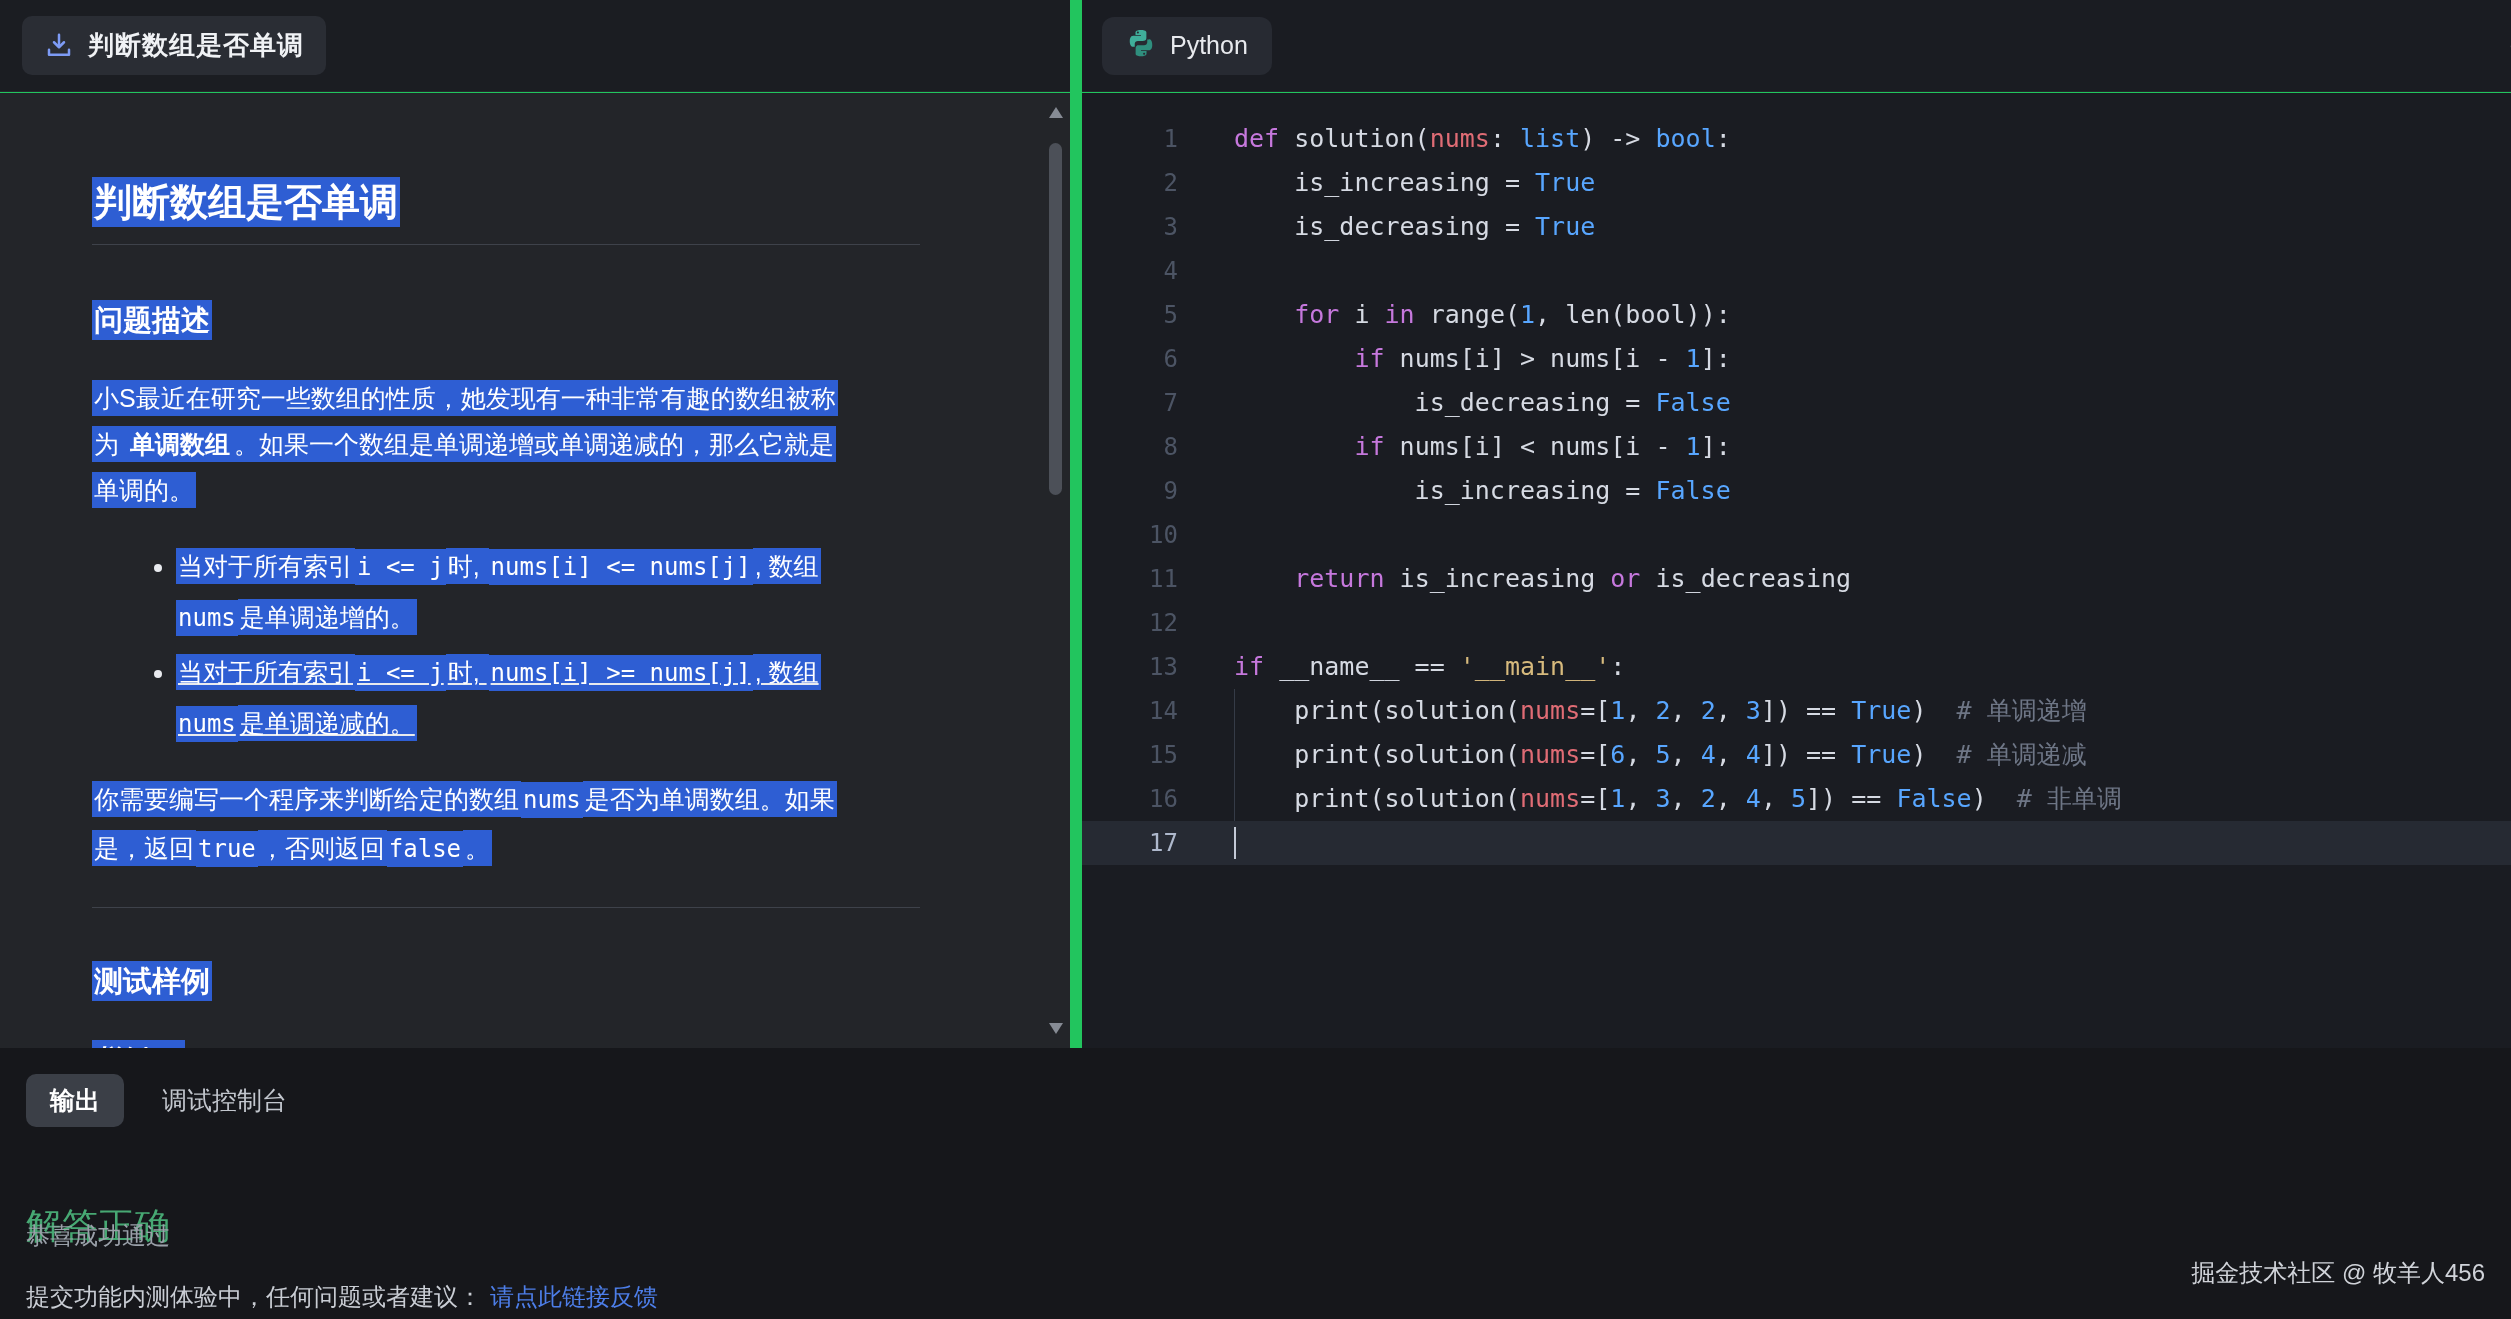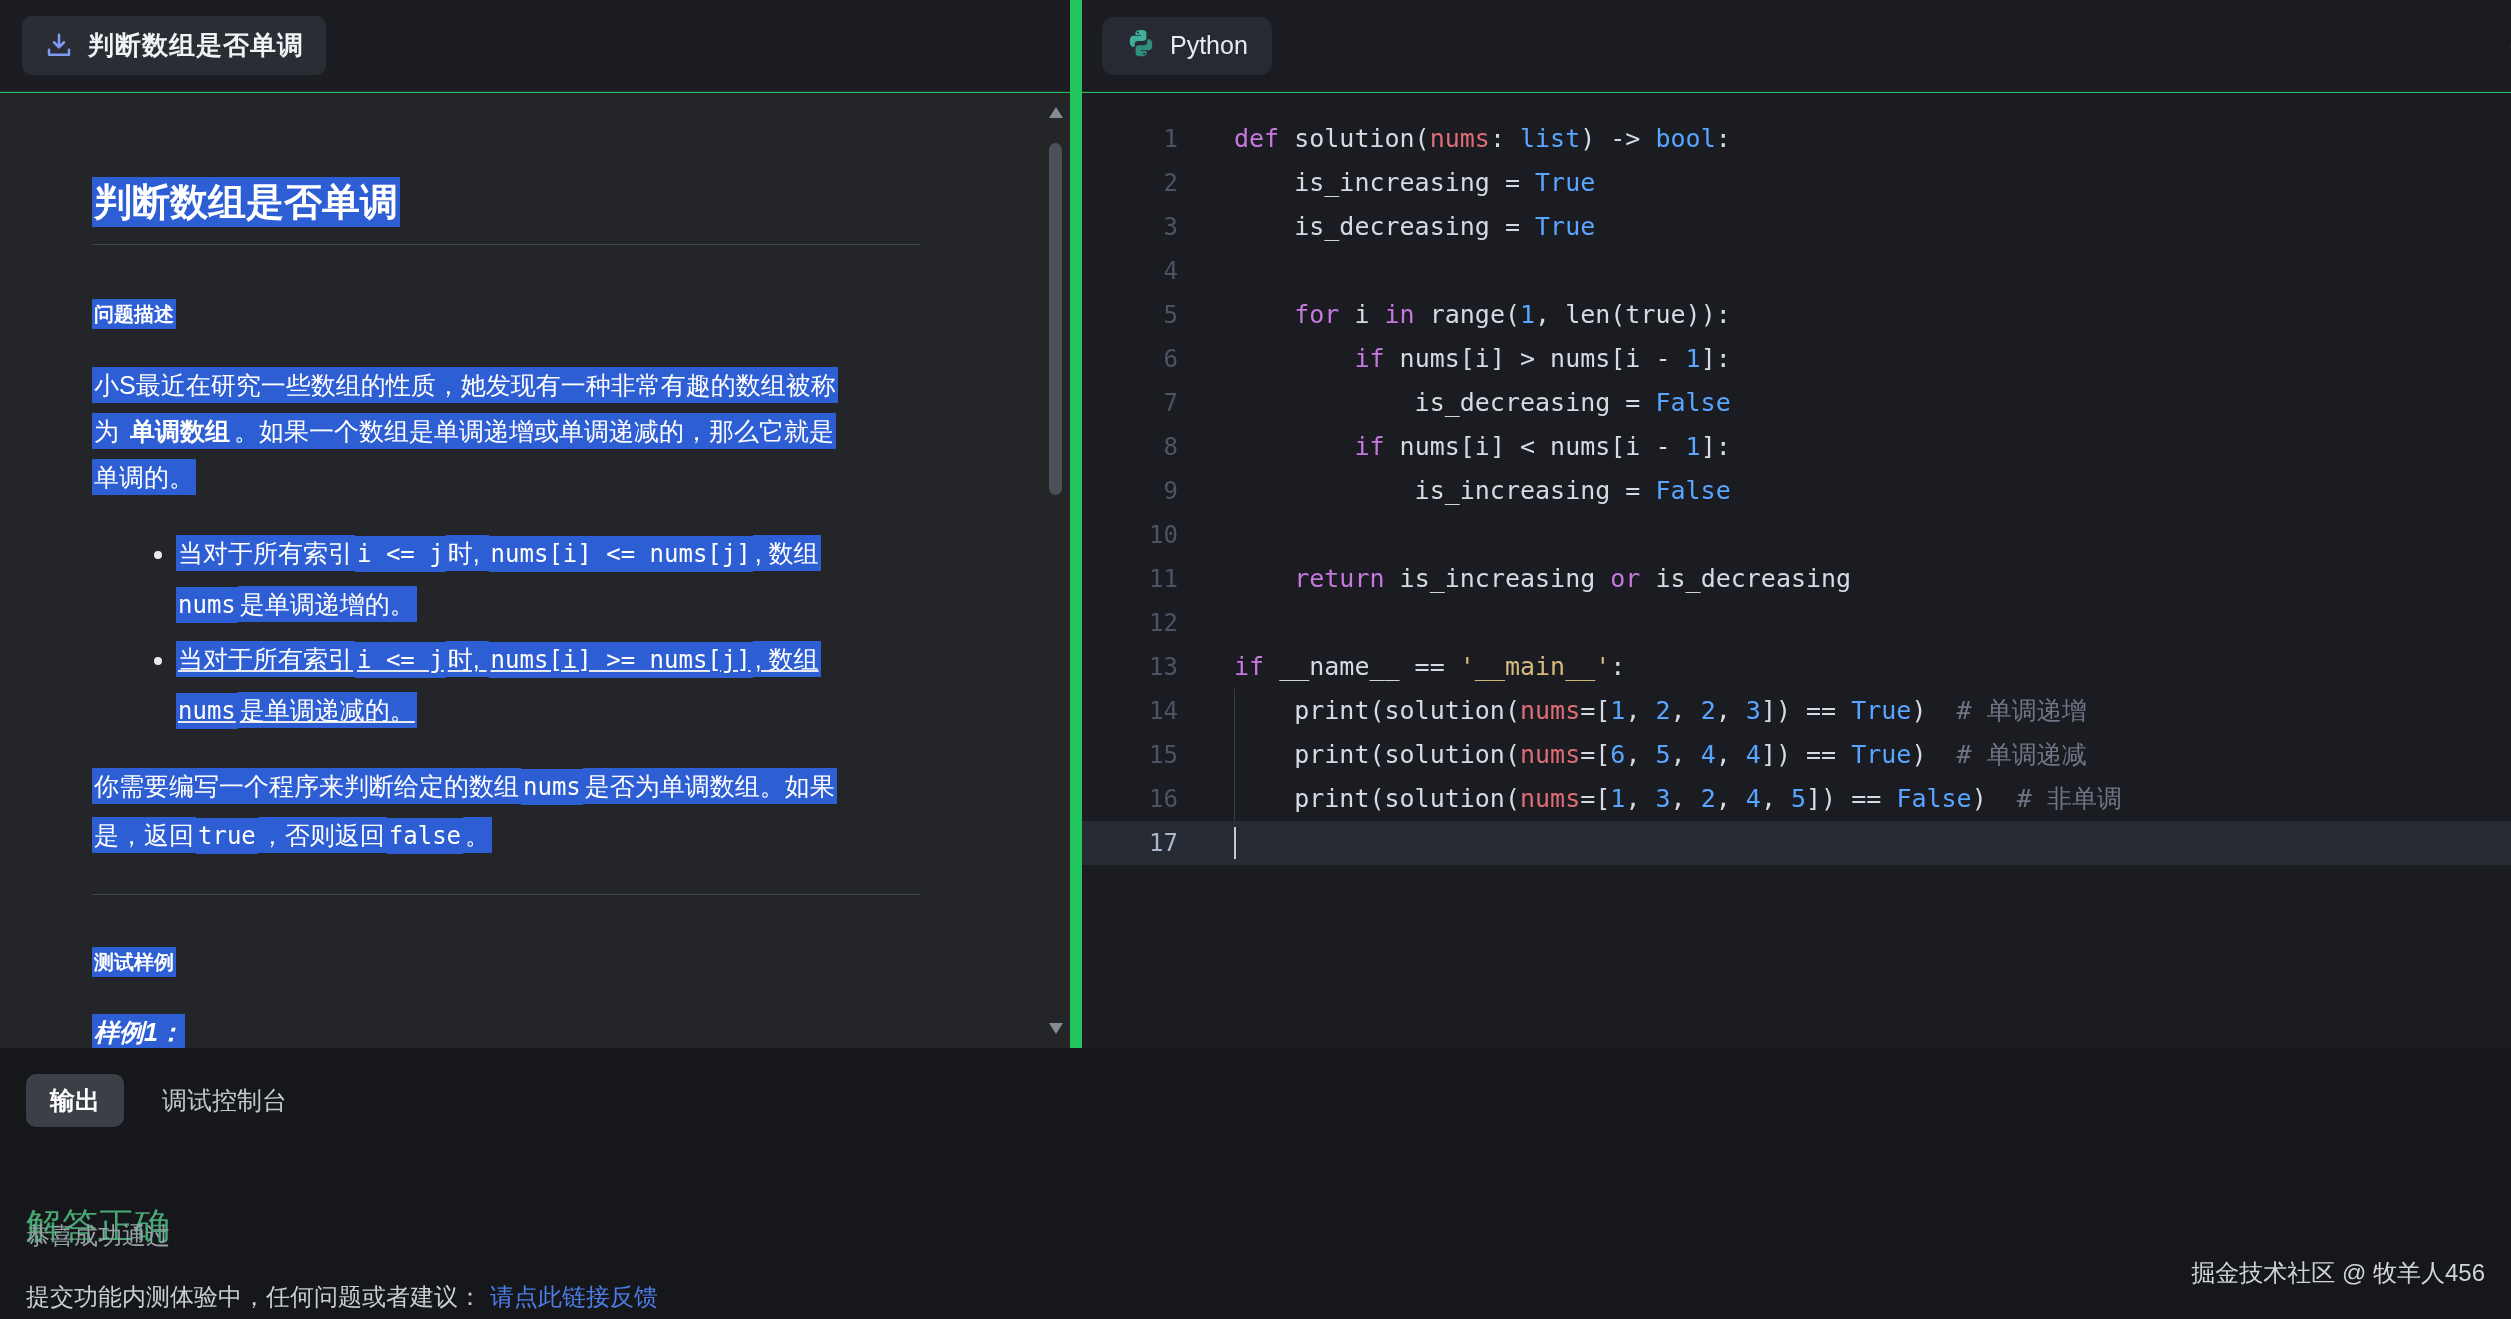--- a/index.html
+++ b/index.html
@@ -20,21 +20,21 @@
 
   .hdr-actions { margin-left:auto; display:flex; align-items:center; gap:44px; margin-right:-14px; }
   .hdr-btn { display:flex; align-items:center; gap:10px; background:none; border:none; color:#d9dce2; font-size:25px; font-family:inherit; cursor:pointer; white-space:nowrap; }
   .hdr-btn svg { display:block; }
 
   
   .problem-panel { position:absolute; left:0; top:93px; width:1070px; height:955px; background:#232529; overflow:hidden; }
   .problem-content { padding:84px 150px 0 92px; }
   .problem-content h1 { font-size:38px; font-weight:bold; color:#ffffff; white-space:nowrap; }
   .problem-content hr { border:none; border-top:1px solid #3e424a; margin-top:16px; }
-  .problem-content h2 { margin-top:56px; font-size:20px; font-weight:bold; color:#ffffff; white-space:nowrap; }
+  .problem-content h2 { margin-top:56px; font-size:29px; font-weight:bold; color:#ffffff; white-space:nowrap; }
   .para1 { margin-top:34px; font-size:25px; line-height:46px; white-space:nowrap; color:#e8eaee; }
   .cond-list { margin-top:28px; padding-left:84px; font-size:25px; line-height:50px; white-space:nowrap; color:#e8eaee; }
   .cond-list li + li { margin-top:4px;text-decoration:underline; }
   .cond-list li::marker { color:#e8eaee; }
   .para2 { margin-top:26px; font-size:25px; line-height:48px; white-space:nowrap; color:#e8eaee; }
   .hr2 { margin-top:34px !important; }
   .h2-examples { margin-top:54px !important; }
   .example-label { margin-top:40px; font-size:25px; font-weight:bold; font-style:italic; white-space:nowrap; }
 
   .sel { background:#2e5ed3; color:#ffffff; padding:4px 2px; }
@@ -167,21 +167,21 @@
       <div class="sb-arrow sb-down"></div>
     </div>
   </section>
 
   <section class="editor-panel">
     <div>
         <div class="code-row"><span class="ln">1</span><span class="ct"><span class="tk-k">def</span><span class="tk-t"> solution(</span><span class="tk-p">nums</span><span class="tk-t">: </span><span class="tk-c">list</span><span class="tk-t">) -&gt; </span><span class="tk-c">bool</span><span class="tk-t">:</span></span></div>
         <div class="code-row"><span class="ln">2</span><span class="ct"><span class="tk-t">    is_increasing = </span><span class="tk-c">True</span></span></div>
         <div class="code-row"><span class="ln">3</span><span class="ct"><span class="tk-t">    is_decreasing = </span><span class="tk-c">True</span></span></div>
         <div class="code-row"><span class="ln">4</span><span class="ct"></span></div>
-        <div class="code-row"><span class="ln">5</span><span class="ct"><span class="tk-t">    </span><span class="tk-k">for</span><span class="tk-t"> i </span><span class="tk-k">in</span><span class="tk-t"> range(</span><span class="tk-c">1</span><span class="tk-t">, len(true)):</span></span></div>
+        <div class="code-row"><span class="ln">5</span><span class="ct"><span class="tk-t">    </span><span class="tk-k">for</span><span class="tk-t"> i </span><span class="tk-k">in</span><span class="tk-t"> range(</span><span class="tk-c">1</span><span class="tk-t">, len(bool)):</span></span></div>
         <div class="code-row"><span class="ln">6</span><span class="ct"><span class="tk-t">        </span><span class="tk-k">if</span><span class="tk-t"> nums[i] &gt; nums[i - </span><span class="tk-c">1</span><span class="tk-t">]:</span></span></div>
         <div class="code-row"><span class="ln">7</span><span class="ct"><span class="tk-t">            is_decreasing = </span><span class="tk-c">False</span></span></div>
         <div class="code-row"><span class="ln">8</span><span class="ct"><span class="tk-t">        </span><span class="tk-k">if</span><span class="tk-t"> nums[i] &lt; nums[i - </span><span class="tk-c">1</span><span class="tk-t">]:</span></span></div>
         <div class="code-row"><span class="ln">9</span><span class="ct"><span class="tk-t">            is_increasing = </span><span class="tk-c">False</span></span></div>
         <div class="code-row"><span class="ln">10</span><span class="ct"></span></div>
         <div class="code-row"><span class="ln">11</span><span class="ct"><span class="tk-t">    </span><span class="tk-k">return</span><span class="tk-t"> is_increasing </span><span class="tk-k">or</span><span class="tk-t"> is_decreasing</span></span></div>
         <div class="code-row"><span class="ln">12</span><span class="ct"></span></div>
         <div class="code-row"><span class="ln">13</span><span class="ct"><span class="tk-k">if</span><span class="tk-t"> __name__ == </span><span class="tk-s">'__main__'</span><span class="tk-t">:</span></span></div>
         <div class="code-row guide"><span class="ln">14</span><span class="ct"><span class="tk-t">    print(solution(</span><span class="tk-p">nums</span><span class="tk-t">=[</span><span class="tk-c">1</span><span class="tk-t">, </span><span class="tk-c">2</span><span class="tk-t">, </span><span class="tk-c">2</span><span class="tk-t">, </span><span class="tk-c">3</span><span class="tk-t">]) == </span><span class="tk-c">True</span><span class="tk-t">)  </span><span class="tk-cm"># 单调递增</span></span></div>
         <div class="code-row guide"><span class="ln">15</span><span class="ct"><span class="tk-t">    print(solution(</span><span class="tk-p">nums</span><span class="tk-t">=[</span><span class="tk-c">6</span><span class="tk-t">, </span><span class="tk-c">5</span><span class="tk-t">, </span><span class="tk-c">4</span><span class="tk-t">, </span><span class="tk-c">4</span><span class="tk-t">]) == </span><span class="tk-c">True</span><span class="tk-t">)  </span><span class="tk-cm"># 单调递减</span></span></div>

